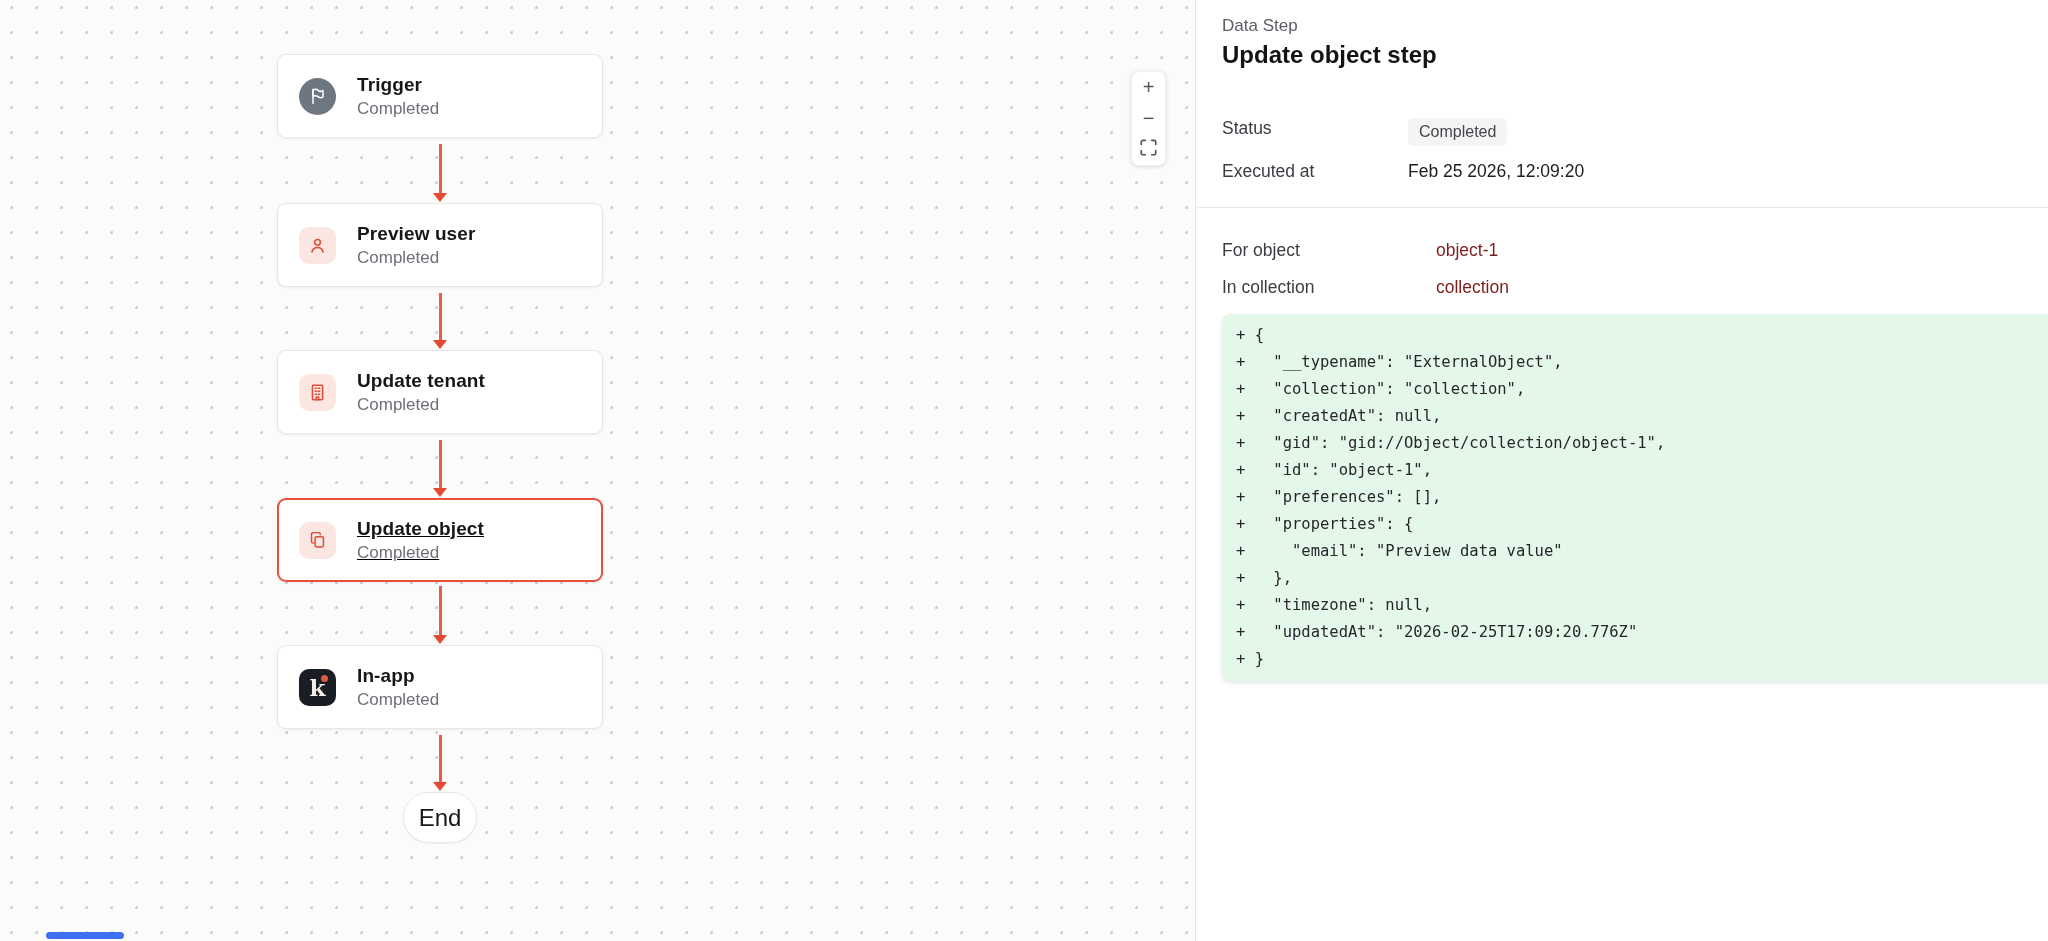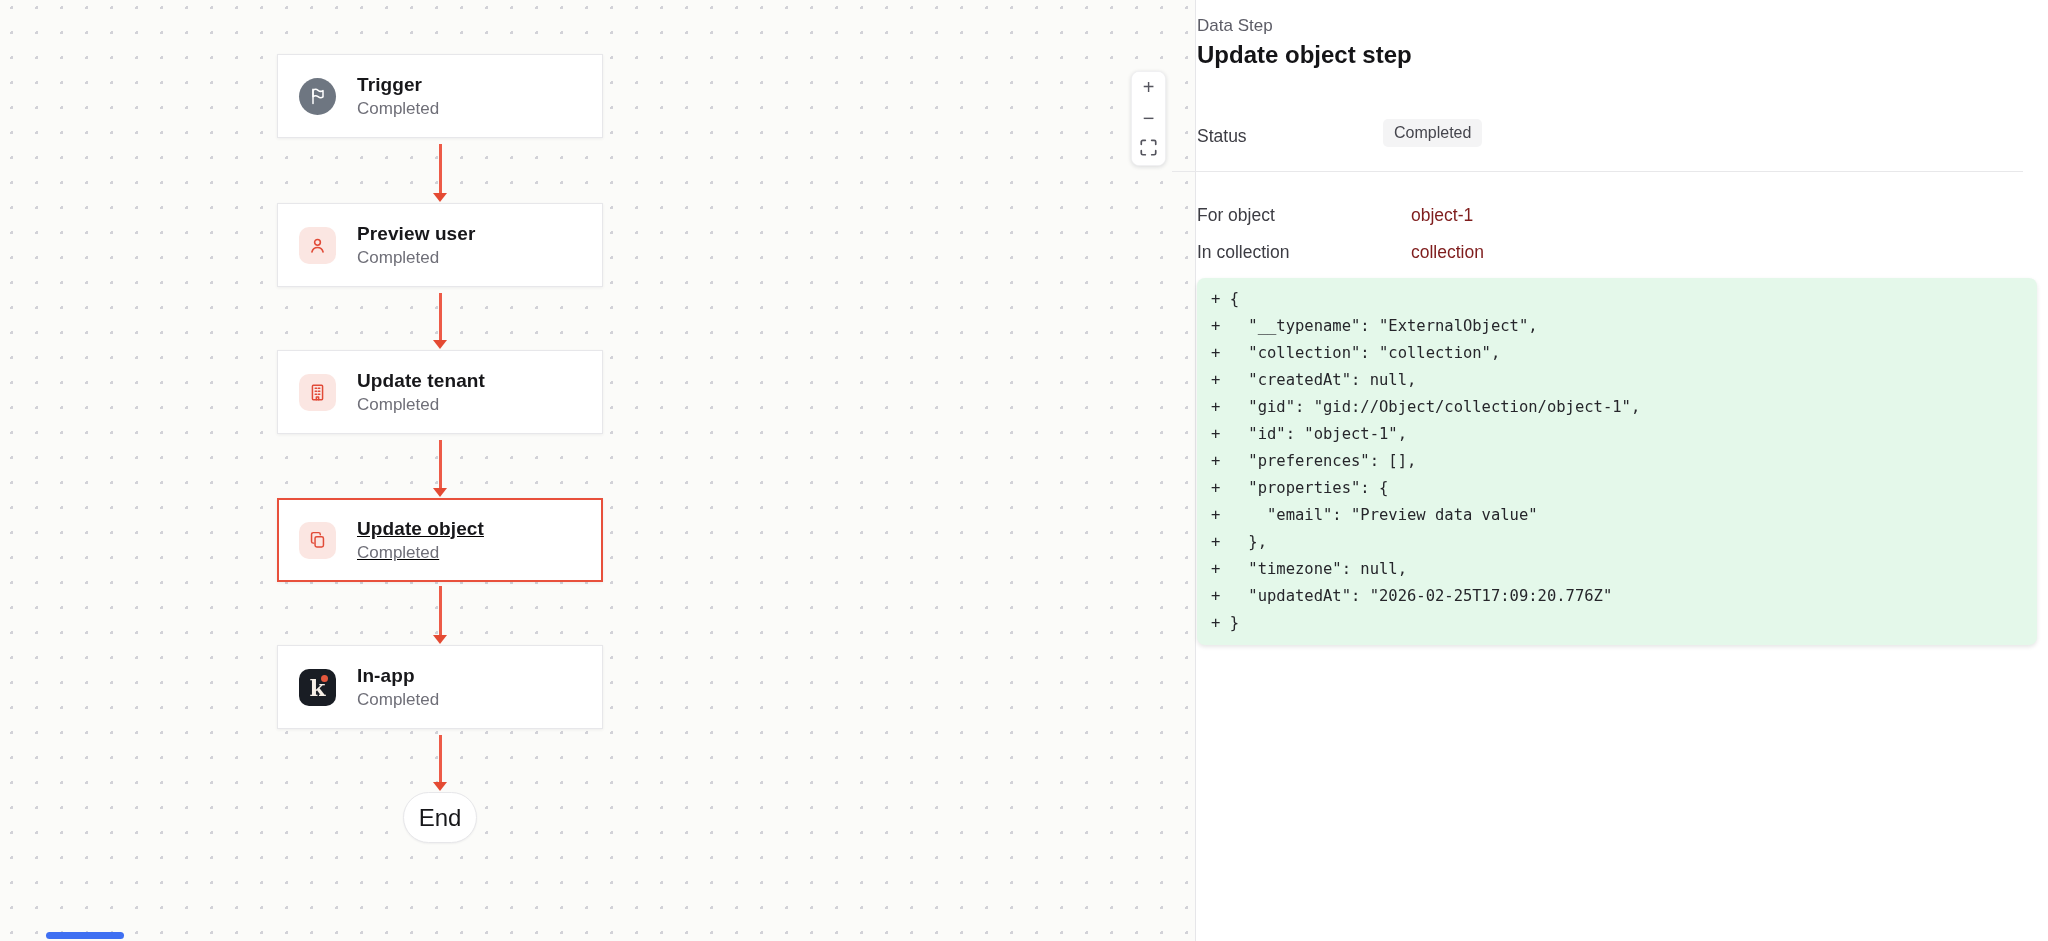--- a/index.html
+++ b/index.html
@@ -11,21 +11,21 @@
   .canvas {
     position:absolute; left:0; top:0; width:1196px; height:941px;
     background-color:#fbfbf9;
     background-image:radial-gradient(circle 1.7px at 1.7px 1.7px, #d2d2d8 90%, transparent 100%);
     background-size:25px 25px;
     background-position:10px 6px;
     border-right:1px solid #e6e6e9;
   }
   .node {
     position:absolute; left:277px; width:326px; height:84px;
-    background:#fff; border:1px solid #e7e7ea; border-radius:0;
+    background:#fff; border:1px solid #e7e7ea; border-radius:9px;
     box-shadow:0 1px 3px rgba(16,24,40,.06);
     display:flex; align-items:center; gap:21px; padding-left:21px; cursor:pointer;
   }
   .node.selected { border:2px solid #e8503c; padding-left:20px;text-decoration:underline; }
   .node-text { display:flex; flex-direction:column; gap:3px; }
   .node-title { font-size:19px; font-weight:700; color:#17171a; letter-spacing:.1px; }
   .node-sub   { font-size:17px; color:#6f6f78; }
   .tile { width:37px; height:37px; flex:none; display:flex; align-items:center; justify-content:center; position:relative; }
   .tile.gray  { background:#6e7681; border-radius:50%; }
   .tile.pink  { background:#fbe6e2; border-radius:10px; }
@@ -59,25 +59,25 @@
   .zoom-btn { flex:1; display:flex; align-items:center; justify-content:center;
               font-size:20px; color:#55555e; cursor:pointer; background:#fff; border:none; }
 
   .hscroll-thumb {
     position:absolute; left:46px; top:932px; width:78px; height:7px;
     background:#3f6ff2; border-radius:4px; cursor:pointer;
   }
 
   
   .panel { position:absolute; left:1197px; top:0; width:851px; height:941px;
-           background:#fff; }
+           background:#fff; padding-left:25px; }
   .kicker { margin-top:17px; font-size:17px; color:#5c5c66; line-height:17px; }
   .step-title { margin-top:8px; font-size:24px; font-weight:700; color:#141417; line-height:26px; }
 
-  .row { display:flex; align-items:flex-end; }
+  .row { display:flex; align-items:flex-start; }
   .row-label { width:186px; flex:none; font-size:17.5px; color:#3c3c43; }
   .row-value { font-size:17.5px; color:#1c1c21; }
   .row-status   { margin-top:50px; height:29px; }
   .row-executed { margin-top:14px; height:22px; }
   .row-error    { margin-top:13px; height:22px; }
   .badge { display:inline-block; background:#f4f4f5; color:#45454d; font-size:16px;
            padding:4px 11px; border-radius:5px; line-height:20px; }
   .panel-divider { margin-top:24px; height:1px; background:#e8e8ea; width:851px; margin-left:-25px;
                    padding:0; }
   .row-object     { margin-top:32px; height:22px; }
@@ -210,20 +210,24 @@
 
   <div class="panel">
     <div class="kicker">Data Step</div>
     <div class="step-title">Update object step</div>
 
     <div class="row row-status">
       <span class="row-label">Status</span>
       <span class="badge">Completed</span>
     </div>
 
+    <div class="row row-executed">
+      <span class="row-label">Executed at</span>
+      <span class="row-value">Feb 25 2026, 12:09:20</span>
+    </div>
 
 
     <div class="panel-divider"></div>
 
     <div class="row row-object">
       <span class="row-label">For object</span>
       <span class="row-value link">object-1</span>
     </div>
 
     <div class="row row-collection">

